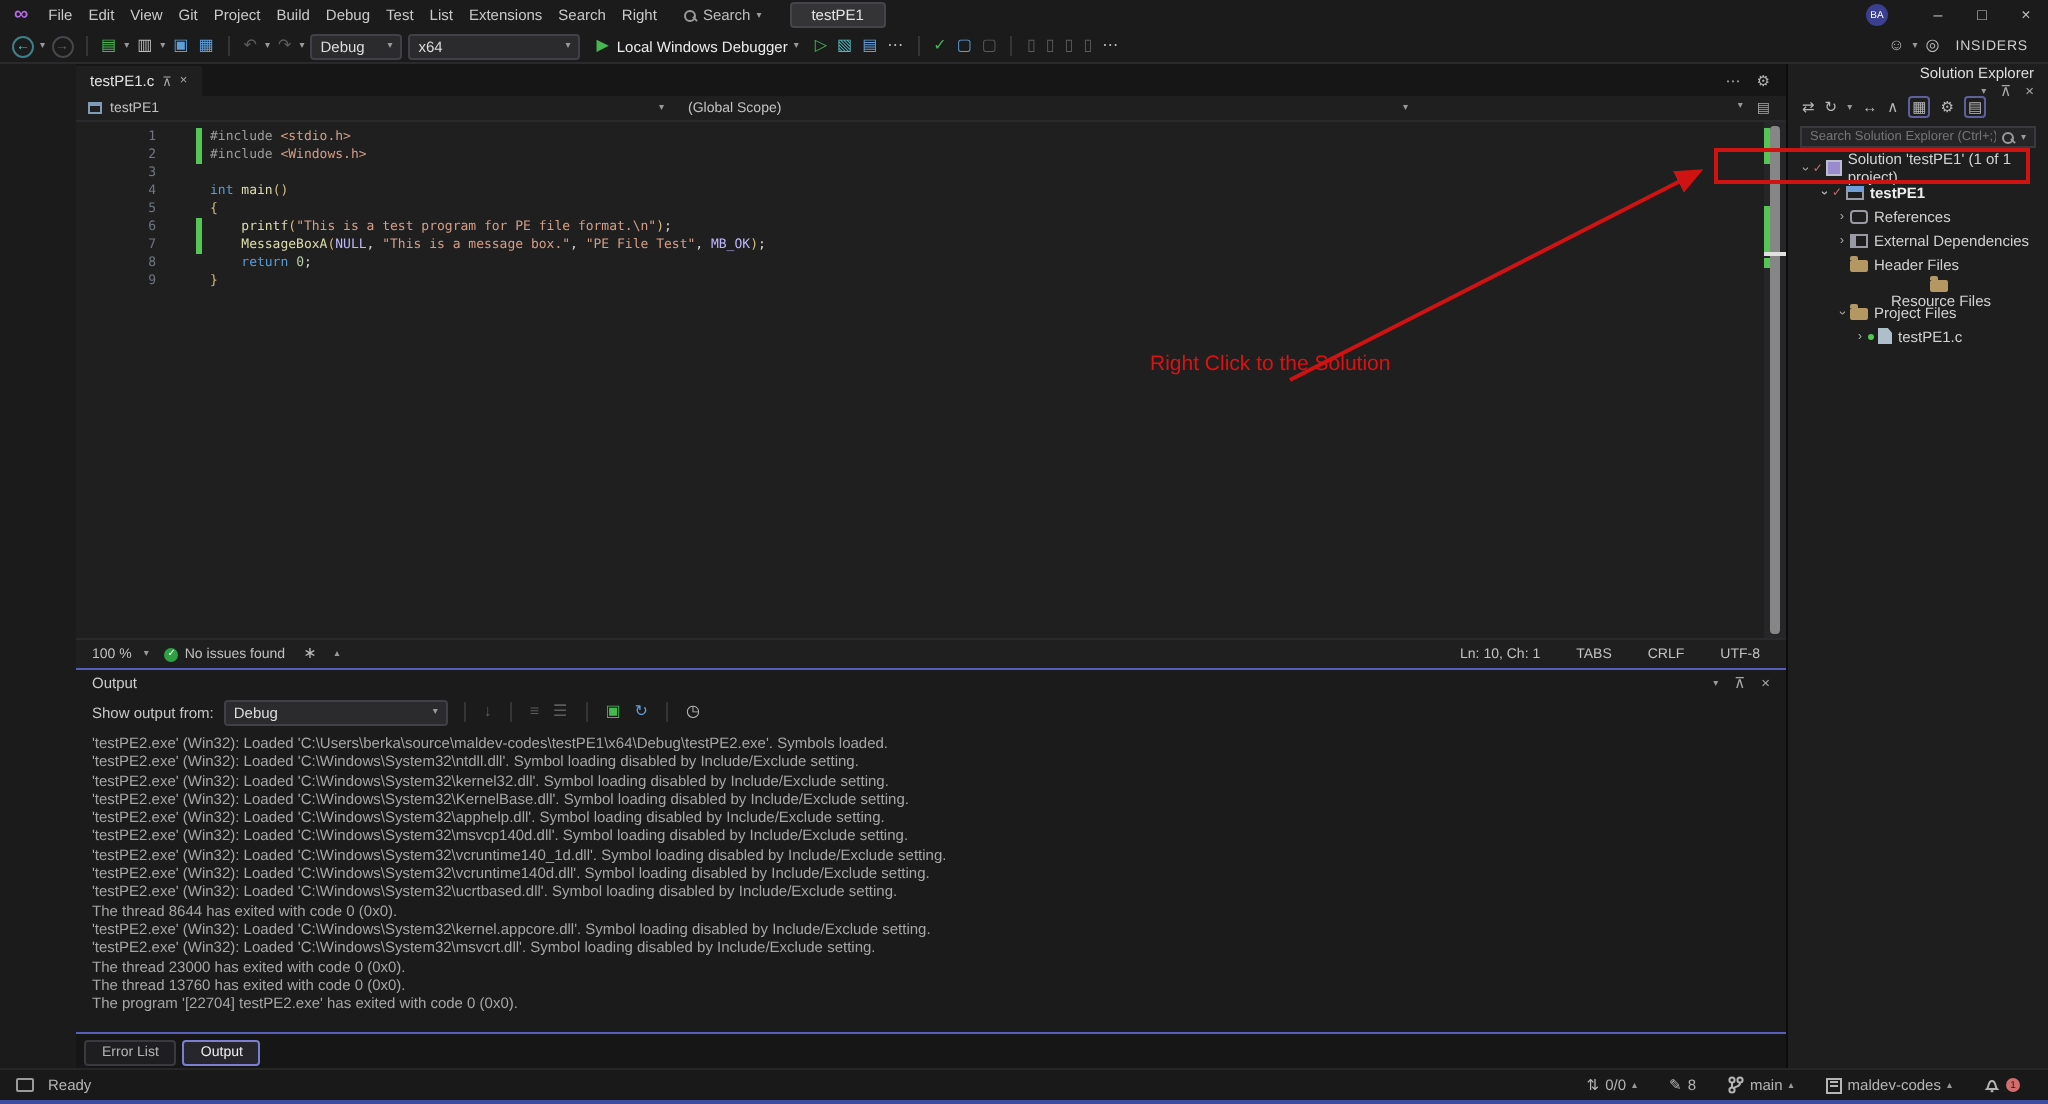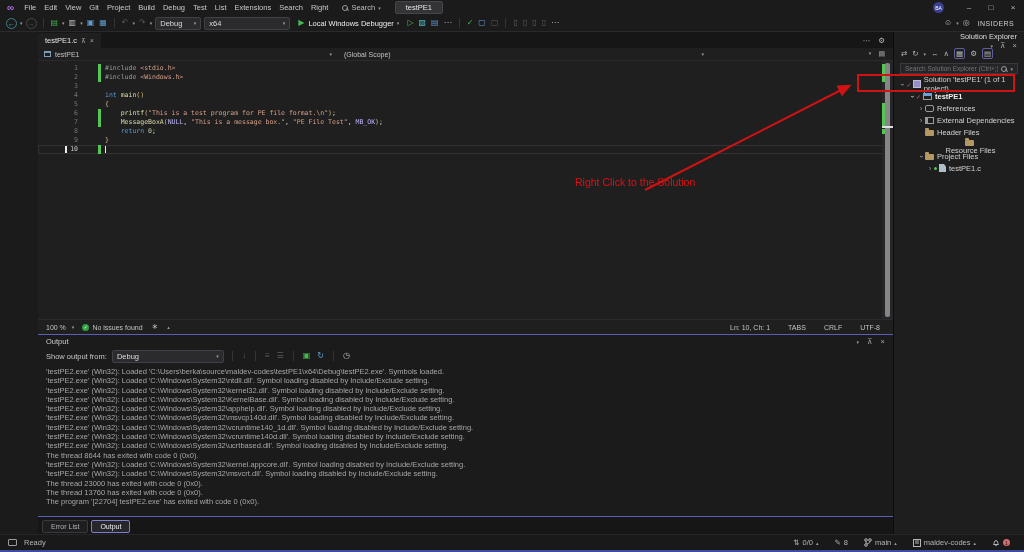--- a/index.html
+++ b/index.html
@@ -301,27 +301,20 @@
             <div class="crow">
               <span class="lnum">8</span>
               <span class="barcell"></span>
               <span class="ctext"><span class="tk-pl">    </span><span class="tk-kw">return</span><span class="tk-pl"> </span><span class="tk-num">0</span><span class="tk-pl">;</span></span>
             </div>
             <div class="crow">
               <span class="lnum">9</span>
               <span class="barcell"></span>
               <span class="ctext"><span class="tk-br">}</span></span>
             </div>
-            <div class="crow cur">
-              <span class="lnum">10</span>
-              <span class="barcell">
-                <i class="gbar"></i>
-              </span>
-              <span class="ctext"><i class="caret"></i></span>
-            </div>
           </div>
         <div class="scrollbar">
           <div class="sthumb"></div>
           <div class="smark" style="top:3px;height:18px"></div>
           <div class="smark" style="top:42px;height:23px"></div>
           <div class="smark" style="top:68px;height:5px"></div>
           <div class="sline" style="top:65px"></div>
         </div>
       </div>
 

